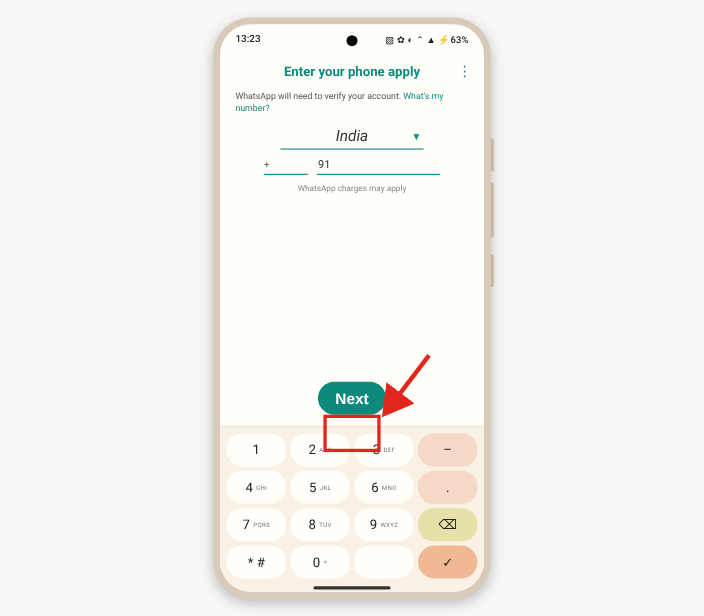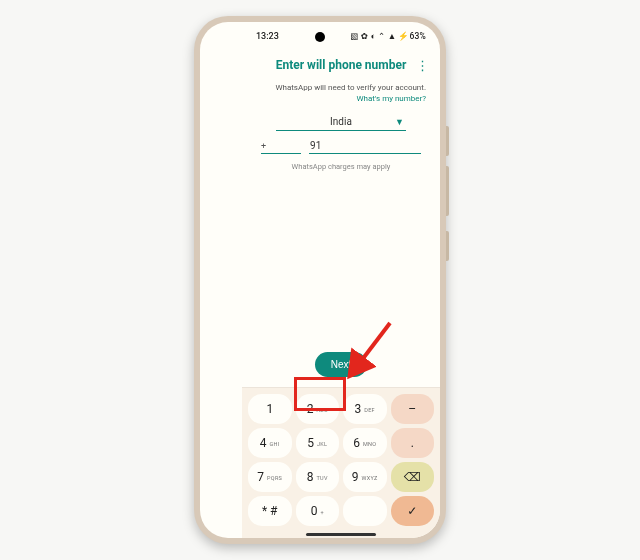--- a/index.html
+++ b/index.html
@@ -35,21 +35,20 @@
   .sb3 { top: 215px; height: 30px; }
   .screen {
     width: 100%;
     height: 100%;
     background: #fffef9;
     border-radius: 28px;
     overflow: hidden;
     position: relative;
     display: flex;
     flex-direction: column;
-    padding-left: 42px;
   }
   .camera {
     position: absolute;
     top: 10px; left: 50%;
     transform: translateX(-50%);
     width: 10px; height: 10px;
     background: #000; border-radius: 50%;
     z-index: 5;
   }
   .statusbar {
@@ -85,35 +84,35 @@
     right: -6px;
     top: 2px;
     color: #0e8a7d;
     font-size: 13px;
     line-height: 1;
     padding: 3px;
   }
   .desc {
     font-size: 8px;
     color: #555;
-    text-align: right;
+    text-align: left;
     line-height: 1.4;
   }
   .link { color: #0e8a7d; }
   .country {
     margin: 10px auto 0 auto;
     width: 130px;
     border-bottom: 1px solid #0e8a7d;
     display: flex;
     align-items: center;
     justify-content: center;
     position: relative;
     padding: 2px 0 3px 0;
   }
-  .country-label { font-size: 10px; color: #333; }
+  .country-label { font-size: 14px; color: #333; font-style: italic; }
   .drop-arrow { position: absolute; right: 2px; color:#0e8a7d; font-size:9px; }
   .phone-row {
     margin: 8px auto 0 auto;
     width: 160px;
     display: flex;
     align-items: flex-end;
     gap: 8px;
   }
   .code-box {
     width: 40px;
@@ -136,22 +135,22 @@
   }
   .next-wrap {
     margin-top: auto;
     display:flex;
     justify-content:center;
     padding-bottom: 10px;
   }
   .next-btn {
     background: #0e8a7d;
     color: #fff;
-    font-size: 10px;
-    font-weight: 400;
+    font-size: 14px;
+    font-weight: 700;
     padding: 7px 16px;
     border-radius: 16px;
     border: none;
   }
   .highlight-box {
     position: absolute;
     border: 3px solid #e2261d;
     pointer-events: none;
   }
   .arrow-svg { position:absolute; pointer-events:none; }
@@ -200,21 +199,21 @@
   <div class="screen">
     <div class="camera"></div>
 
     <div class="statusbar">
       <span>13:23</span>
       <span class="status-right">▧ ✿ ◐ ⌃ ▲ ⚡63%</span>
     </div>
 
     <div class="app">
       <div class="app-header">
-        <div class="app-title">Enter will phone number</div>
+        <div class="app-title">Enter your phone apply</div>
         <div class="more-btn">⋮</div>
       </div>
 
       <div class="desc">
         <span>WhatsApp will need to verify your account. </span><span class="link">What's my number?</span>
       </div>
 
       <div class="country">
         <span class="country-label">India</span>
         <span class="drop-arrow">▼</span>

